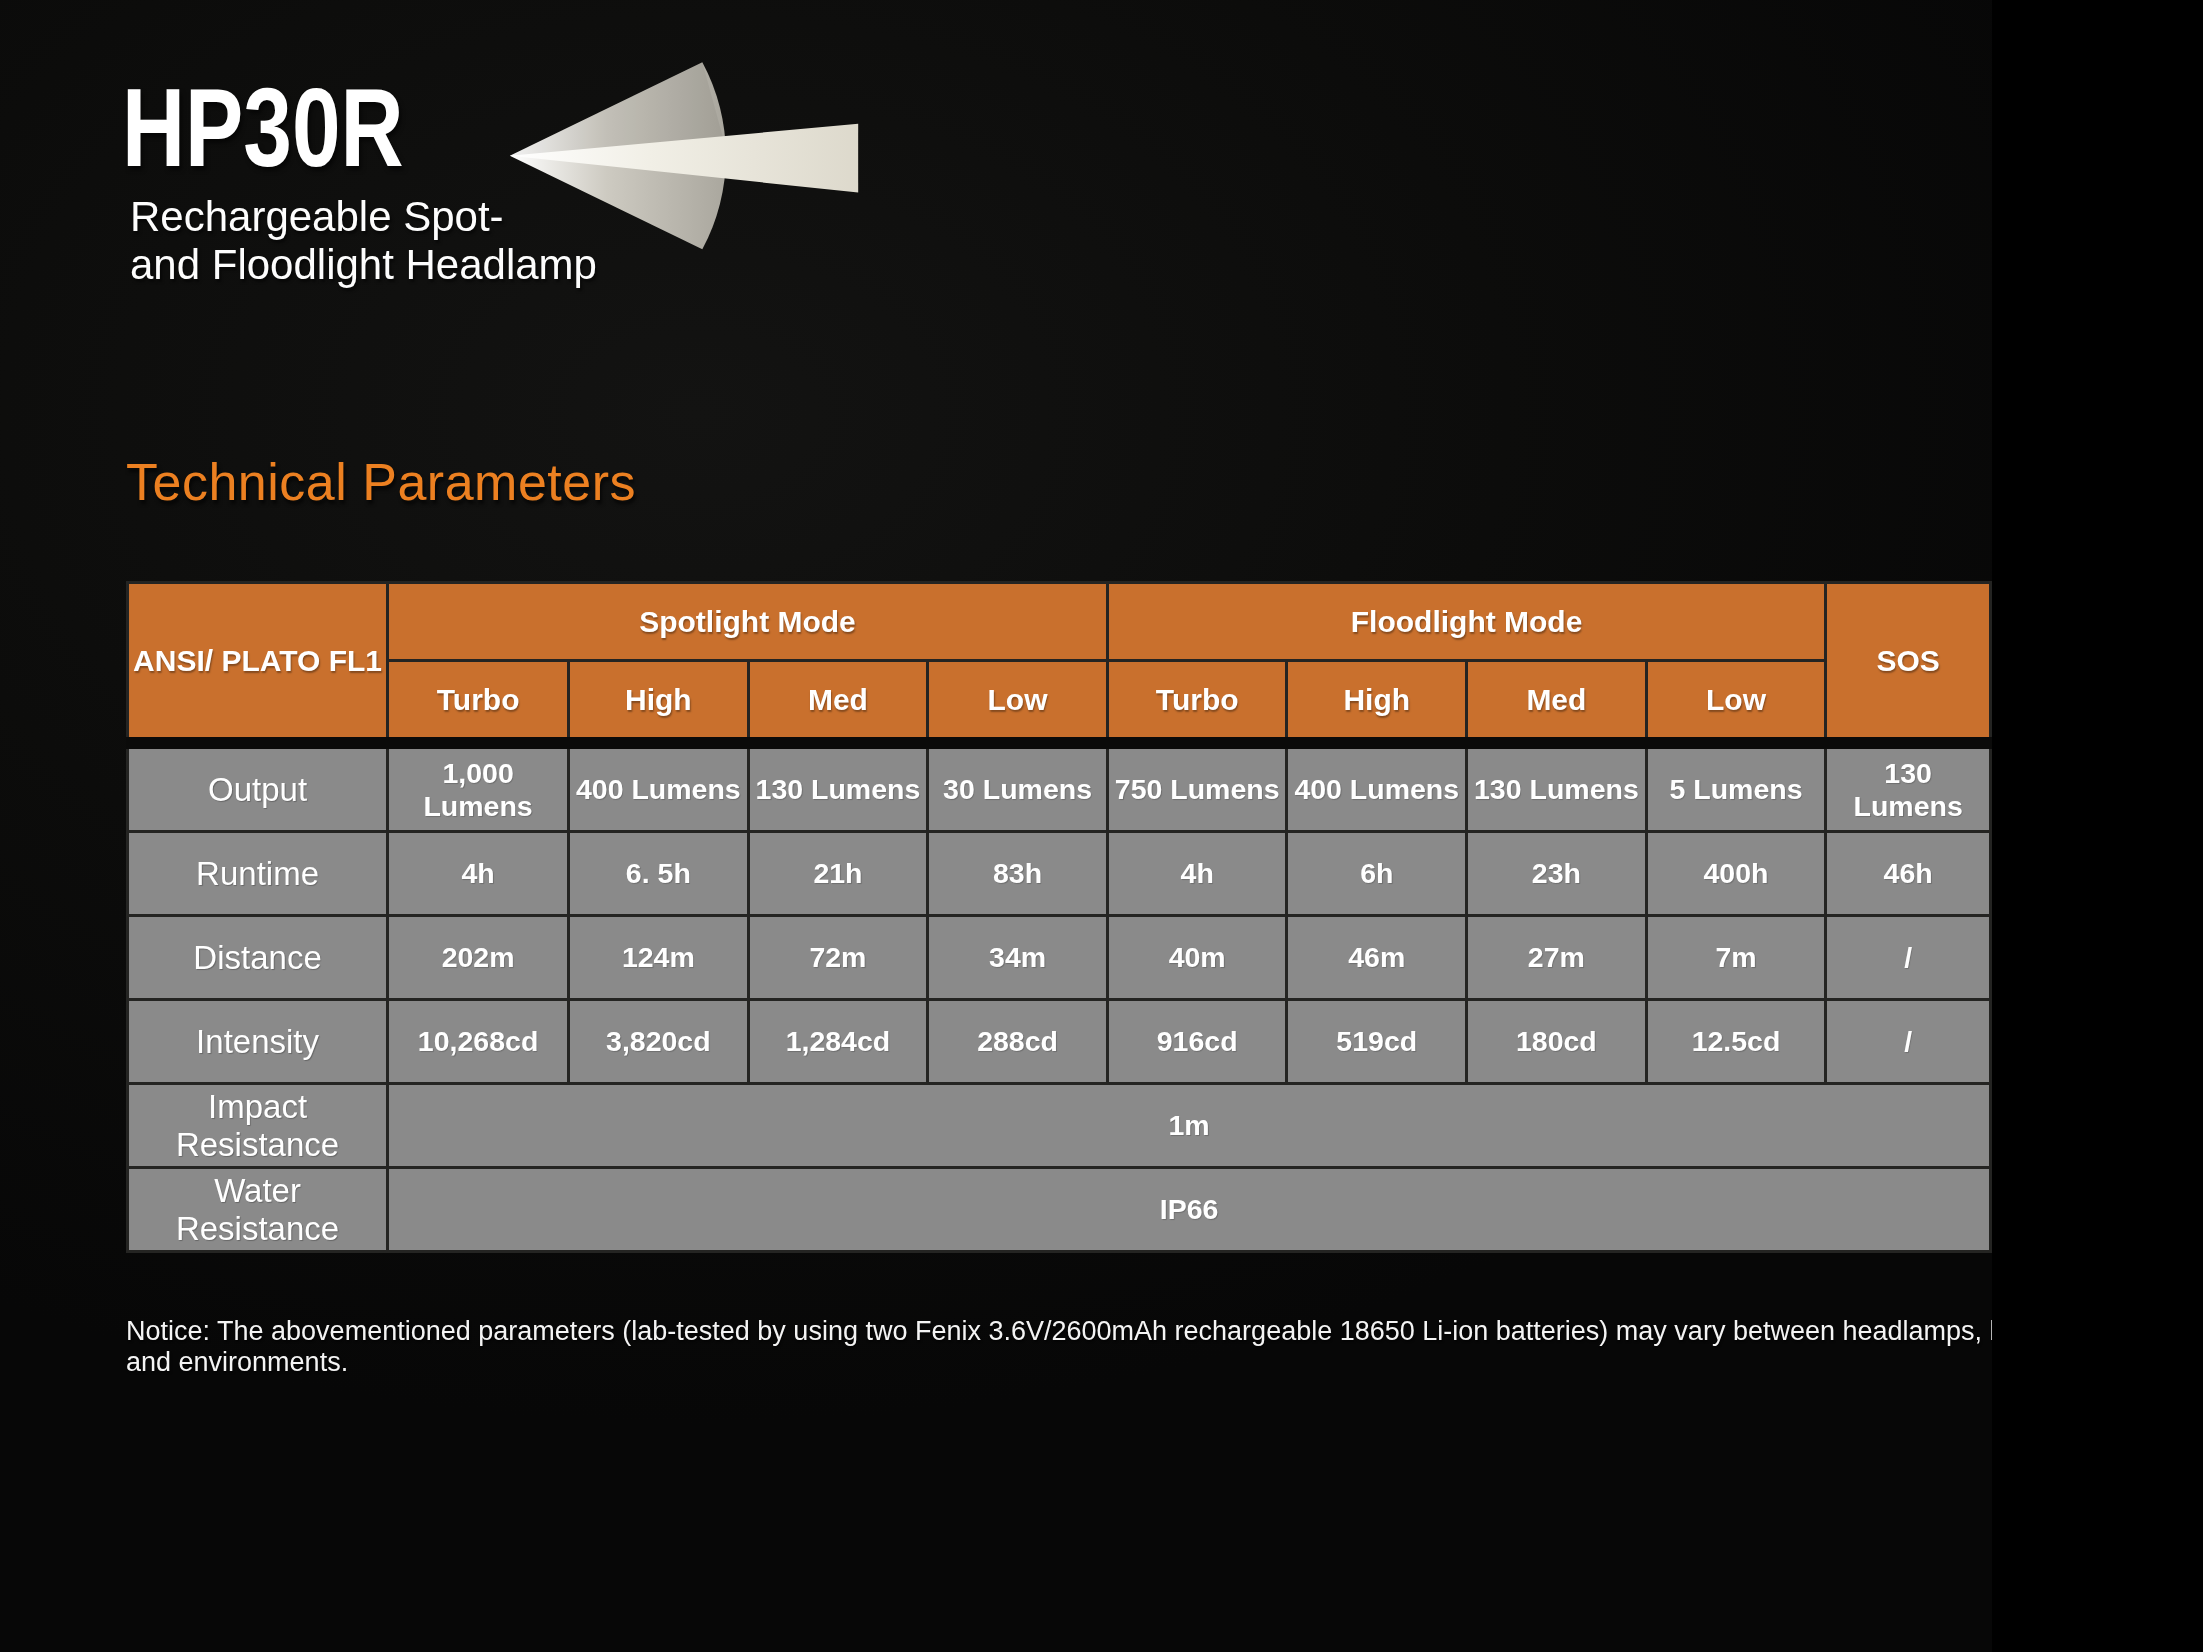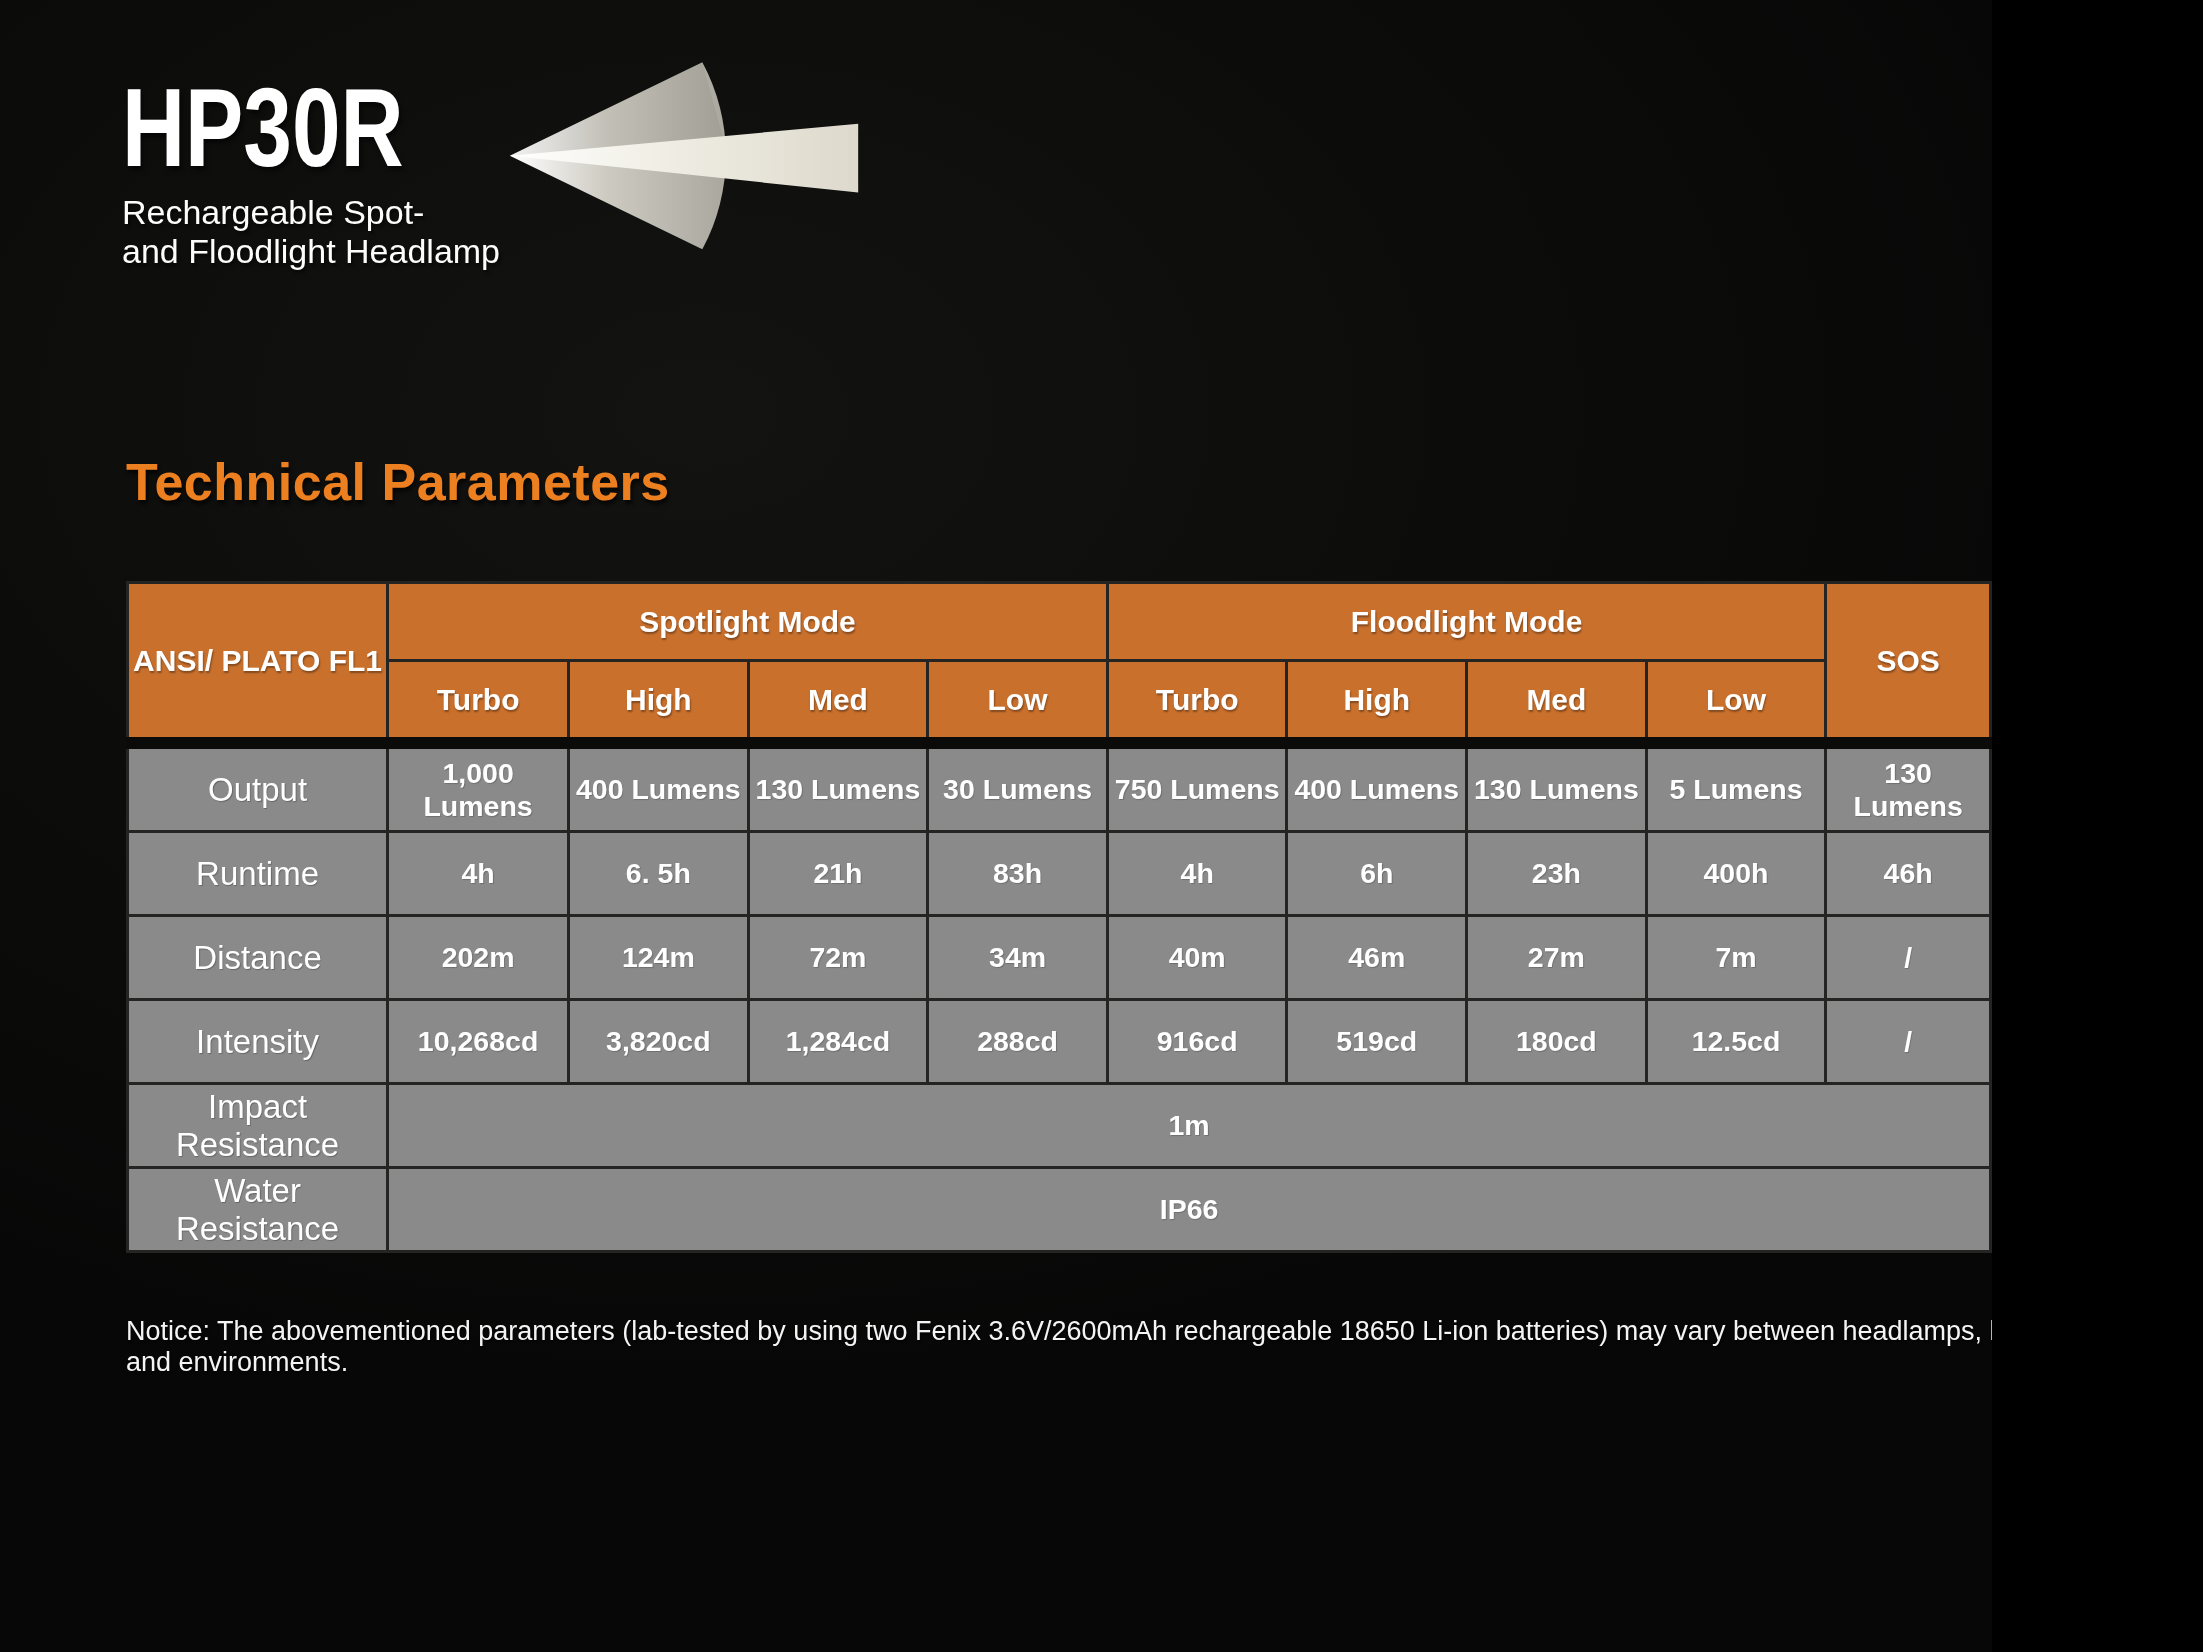--- a/index.html
+++ b/index.html
@@ -9,28 +9,29 @@
     font-family:"Liberation Sans", sans-serif;color:#fff;
   }
   
   .brand{position:absolute;left:122px;top:72px;}
   .model{
     font-size:112px;font-weight:bold;line-height:1;letter-spacing:0px;
     transform:scaleX(0.78);transform-origin:left top;
     color:#fff;text-shadow:2.8px 3.7px 4.6px rgba(0,0,0,0.55);
   }
   .subtitle{
-    margin-top:9.2px;font-size:34px;line-height:1.15;color:#fdfdfd;
+    margin-top:9.2px;font-size:42px;line-height:1.15;color:#fdfdfd;
     text-shadow:1.8px 2.8px 2.8px rgba(0,0,0,0.5);
+    margin-left:8px;
   }
   .beam{position:absolute;left:491px;top:44px;}
   
   .section-title{
     position:absolute;left:126px;top:452px;font-size:52px;color:#EC8021;
-    text-shadow:1.8px 3.7px 3.7px rgba(0,0,0,0.65);letter-spacing:0.5px;font-weight:bold;
+    text-shadow:1.8px 3.7px 3.7px rgba(0,0,0,0.65);letter-spacing:0.5px;
   }
   
   .spec-table{
     position:absolute;left:126px;top:581px;border-collapse:collapse;table-layout:fixed;
   }
   .spec-table th,.spec-table td{
     border:3.7px solid #242422;text-align:center;vertical-align:middle;
     color:#fff;padding:0 1.8px;overflow:hidden;
   }
   .spec-table thead th{

